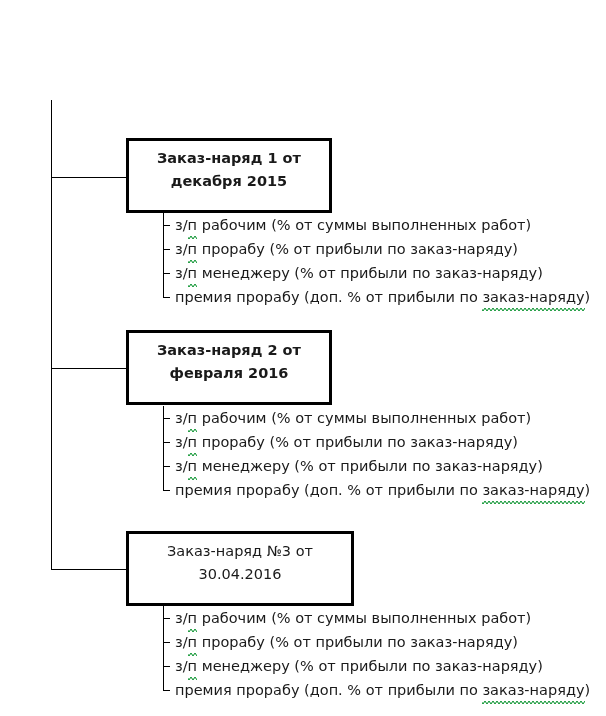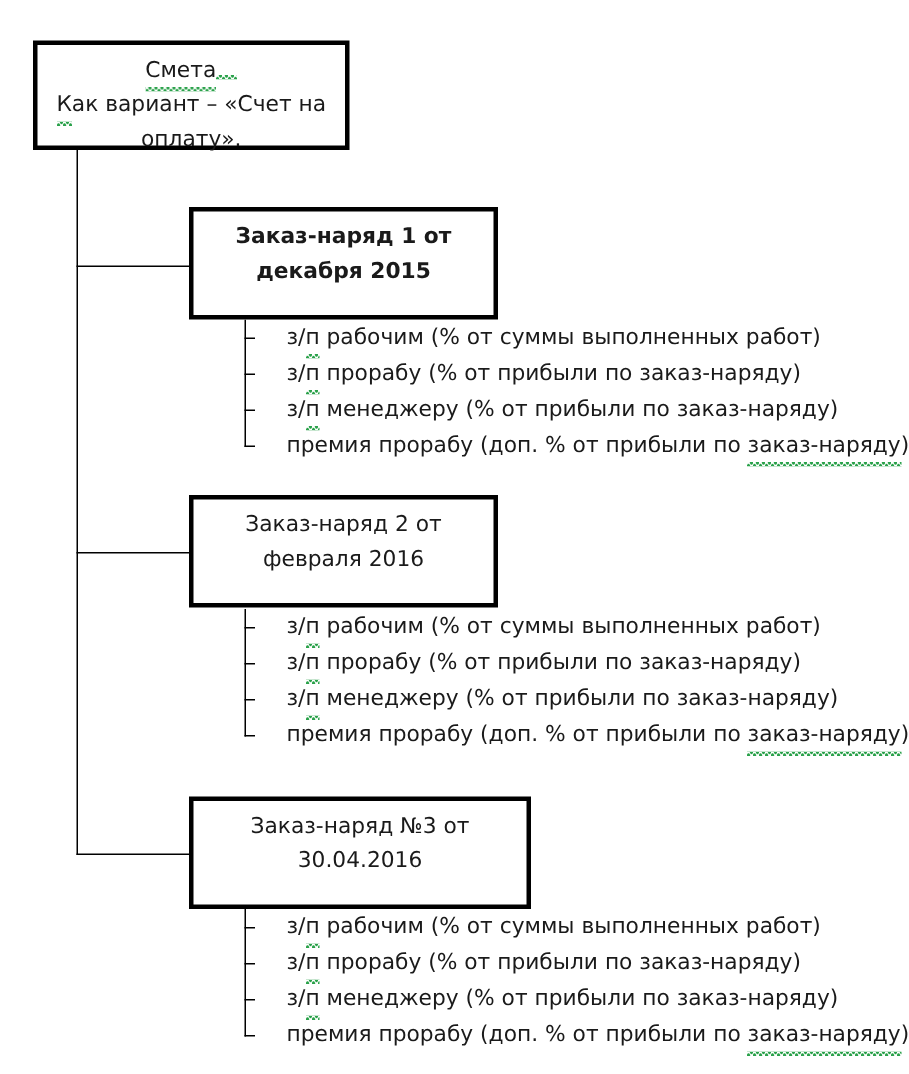--- a/index.html
+++ b/index.html
@@ -54,20 +54,21 @@
     top: 138px;
     width: 206px;
     height: 75px;
     font-weight: bold;
   }
   #box-order-1 {
     left: 126px;
     top: 330px;
     width: 206px;
     height: 75px;
+    font-weight: bold;
   }
   #box-order-2 {
     left: 126px;
     top: 531px;
     width: 228px;
     height: 75px;
   }
 
   
   .line {
@@ -106,21 +107,21 @@
     top: 0;
     width: 1px;
     background: #000000;
   }
 
   .sub-item {
     position: relative;
     height: 24px;
     display: flex;
     align-items: flex-end;
-    padding-left: 28px;
+    padding-left: 12px;
     font-size: 14.5px;
     line-height: 24px;
     color: #1a1a1a;
     white-space: nowrap;
   }
   .sub-item .tick {
     position: absolute;
     left: 0;
     top: 12px;
     width: 7px;
@@ -156,23 +157,20 @@
 </head>
 <body>
 
 <div id="diagram">
 
   <div class="line vline" id="trunk"></div>
   <div class="line hline" id="branch-0"></div>
   <div class="line hline" id="branch-1"></div>
   <div class="line hline" id="branch-2"></div>
 
-  <div class="node-box" id="box-root">
-    <div class="box-text"><span class="sq">Смета</span><span class="sq sq-sp"></span><br><span><span class="sq">К</span>ак вариант – «Счет на оплату».</span></div>
-  </div>
 
   <div class="node-box" id="box-order-0">
     <div class="box-text">Заказ-наряд 1 от  декабря 2015</div>
   </div>
 
   <div class="node-box" id="box-order-1">
     <div class="box-text">Заказ-наряд 2 от февраля 2016</div>
   </div>
 
   <div class="node-box" id="box-order-2">

